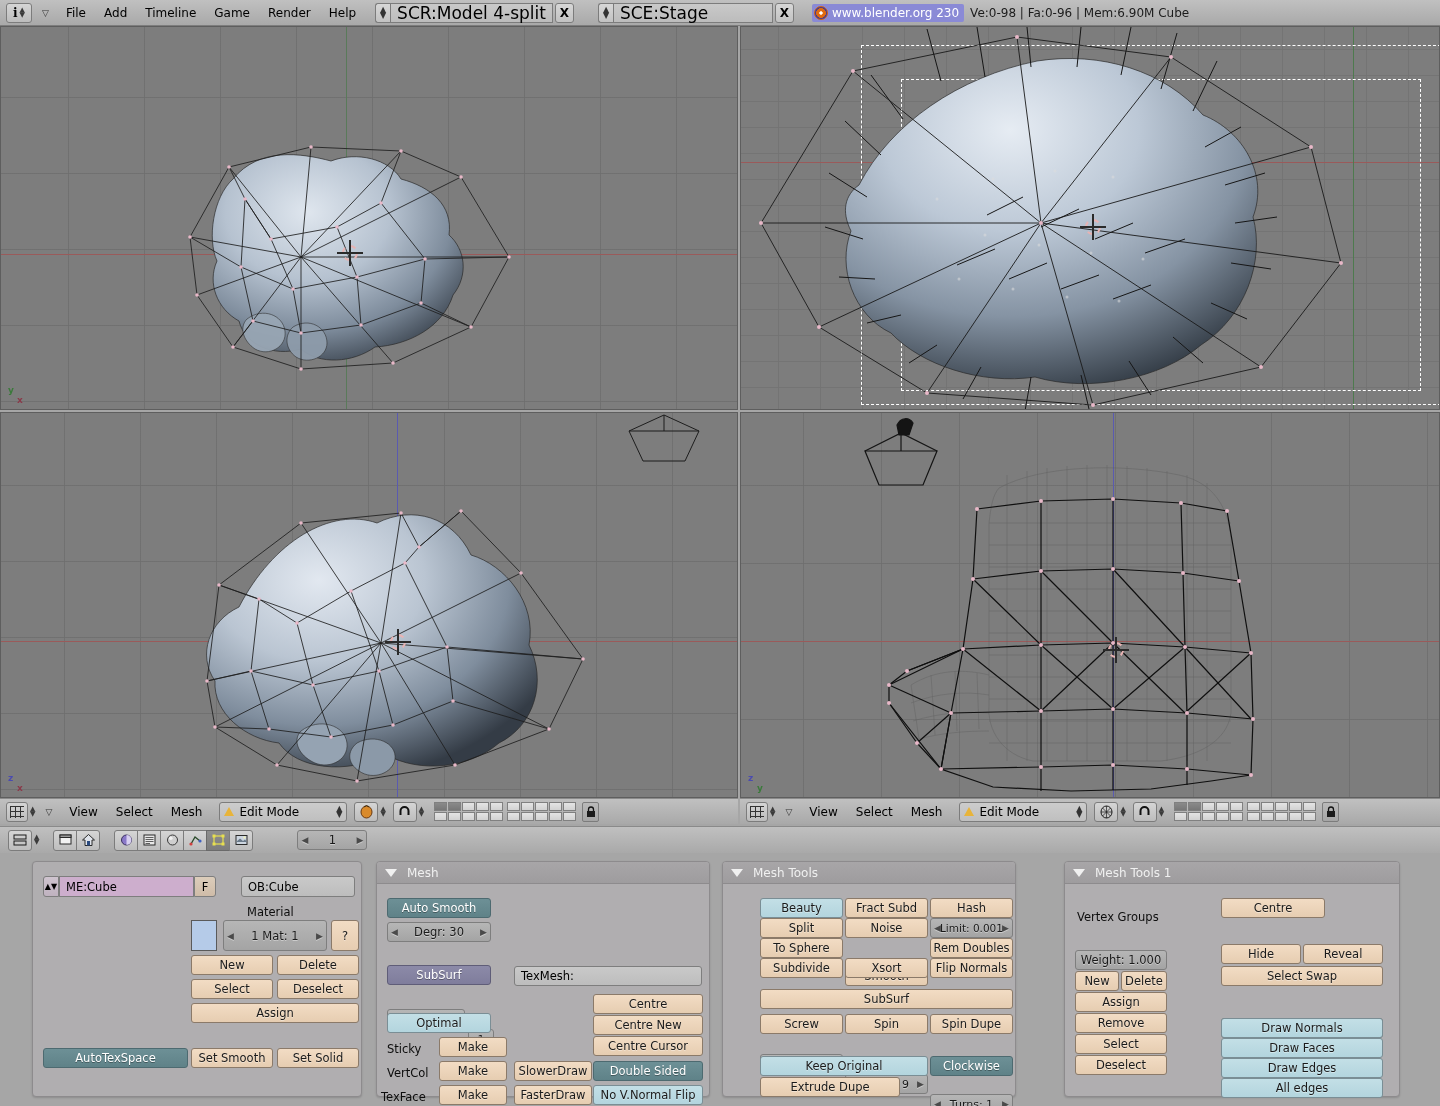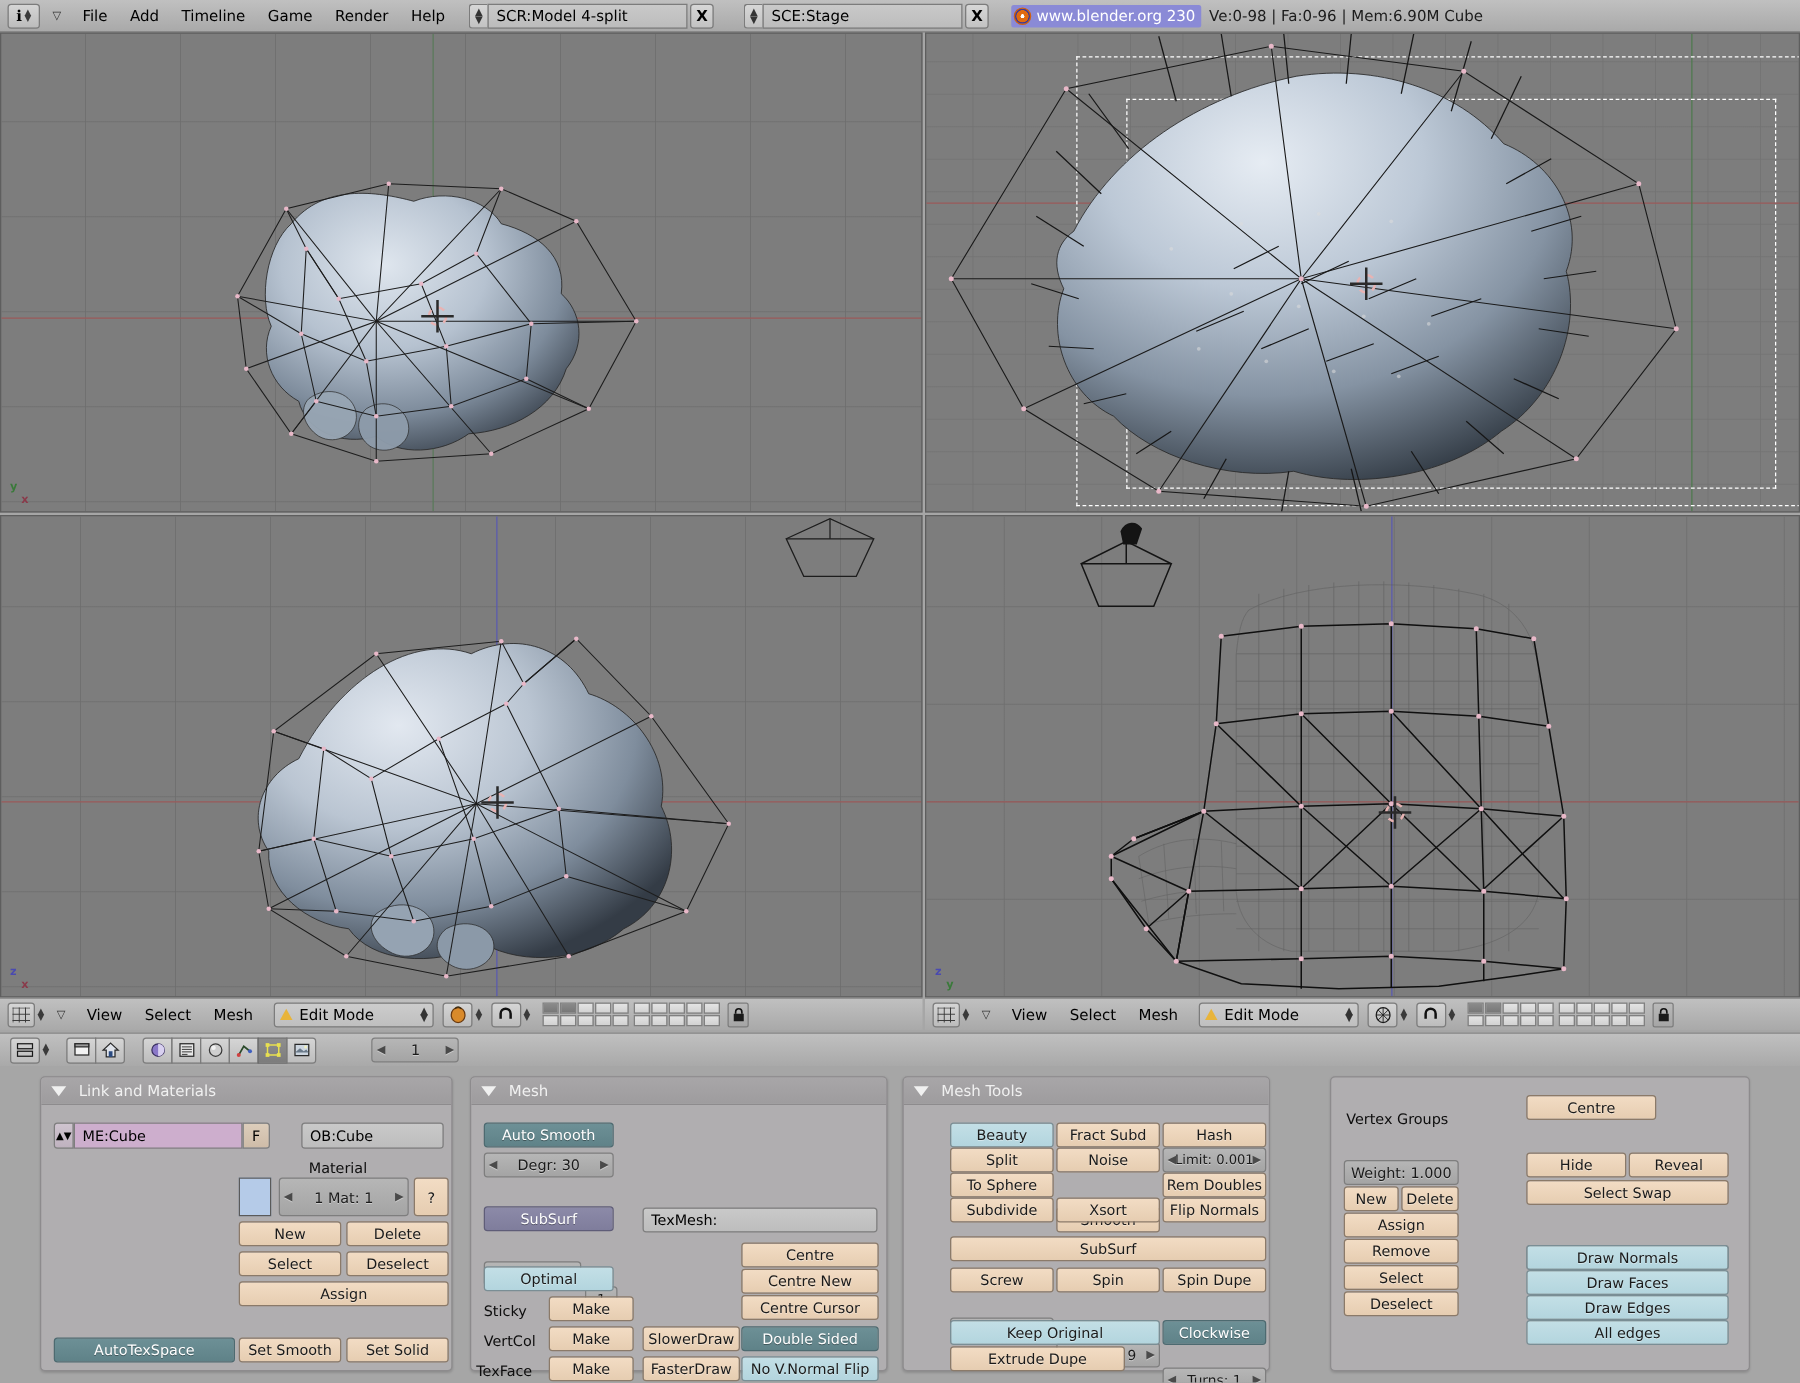--- a/index.html
+++ b/index.html
@@ -79,21 +79,21 @@
     border:1px solid #7c7c7c; border-right:none;
     border-radius:3px 0 0 3px;
     display:flex; align-items:center; justify-content:center;
     font-size:8px; line-height:6px; flex-direction:column; color:#333;
   }
   .sel-box .val {
     height:20px; min-width:160px;
     background:linear-gradient(#c9c9c9,#bcbcbc);
     border:1px solid #7c7c7c;
     display:flex; align-items:center; padding:0 6px;
-    font-size:12px;
+    font-size:17px;
   }
   .sel-box .xbtn {
     width:19px; height:20px; margin-left:2px;
     background:linear-gradient(#d7d7d7,#c2c2c2);
     border:1px solid #7c7c7c; border-radius:3px;
     display:flex; align-items:center; justify-content:center;
     font-weight:bold; font-size:12px;
   }
   #blender-link {
     margin-left:18px;
@@ -831,24 +831,20 @@
   <div class="btn num" style="margin-left:44px; width:70px;">
     <span class="ar l">◀</span>
     <span>1</span>
     <span class="ar r">▶</span>
   </div>
 </div>
 
 <div id="panels">
 
   <div class="panel" id="p-link">
-    <div class="panel-hdr">
-      <span class="tri"></span>
-      <span>Link and Materials</span>
-    </div>
     <div class="panel-body">
 
       <div class="abs" style="left:10px; top:14px; display:flex;">
         <div class="abs" style="position:relative; width:16px;height:21px;background:linear-gradient(#cfc4cf,#bfb2bf);border:1px solid #7e7e7e;border-radius:3px 0 0 3px;display:flex;align-items:center;justify-content:center;font-size:8px;line-height:6px;flex-direction:column;">▲▼</div>
         <div style="width:135px;height:21px;background:#cdaecd;border:1px solid #7e7e7e;display:flex;align-items:center;padding:0 6px;font-size:11.5px;">ME:Cube</div>
         <div style="width:22px;height:21px;background:linear-gradient(#dccdbb,#cfbca8);border:1px solid #7e7e7e;border-radius:0 3px 3px 0;display:flex;align-items:center;justify-content:center;font-size:11.5px;">F</div>
       </div>
       <div class="txtfield abs" style="left:208px; top:14px; width:114px; height:21px;">OB:Cube</div>
 
       <div class="lbl abs" style="left:214px; top:43px;">Material</div>
@@ -967,20 +963,24 @@
 
       <div class="btn on-blue abs" style="left:37px; top:172px; width:168px;">Keep Original</div>
       <div class="btn on-teal abs" style="left:207px; top:172px; width:83px;">Clockwise</div>
 
       <div class="btn abs" style="left:37px; top:193px; width:140px;">Extrude Dupe</div>
 
     </div>
   </div>
 
   <div class="panel" id="p-mtools1">
+    <div class="panel-hdr">
+      <span class="tri"></span>
+      <span>Mesh Tools 1</span>
+    </div>
     <div class="panel-body">
       <div class="lbl abs" style="left:12px; top:26px;">Vertex Groups</div>
 
       <div class="btn num abs" style="left:10px; top:66px; width:92px;">
         <span>Weight: 1.000</span>
       </div>
       <div class="btn abs" style="left:10px; top:87px; width:44px;">New</div>
       <div class="btn abs" style="left:56px; top:87px; width:46px;">Delete</div>
       <div class="btn abs" style="left:10px; top:108px; width:92px;">Assign</div>
       <div class="btn abs" style="left:10px; top:129px; width:92px;">Remove</div>

